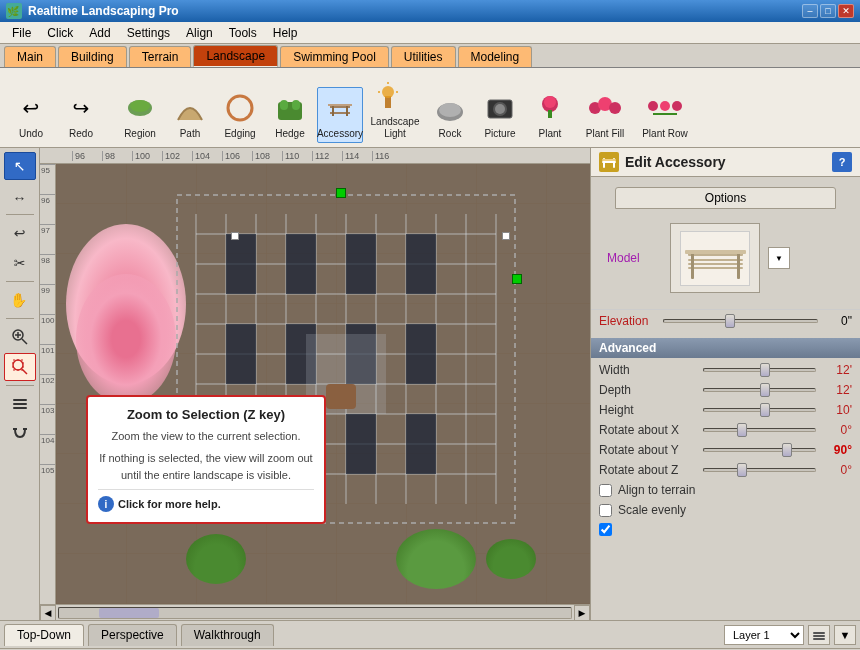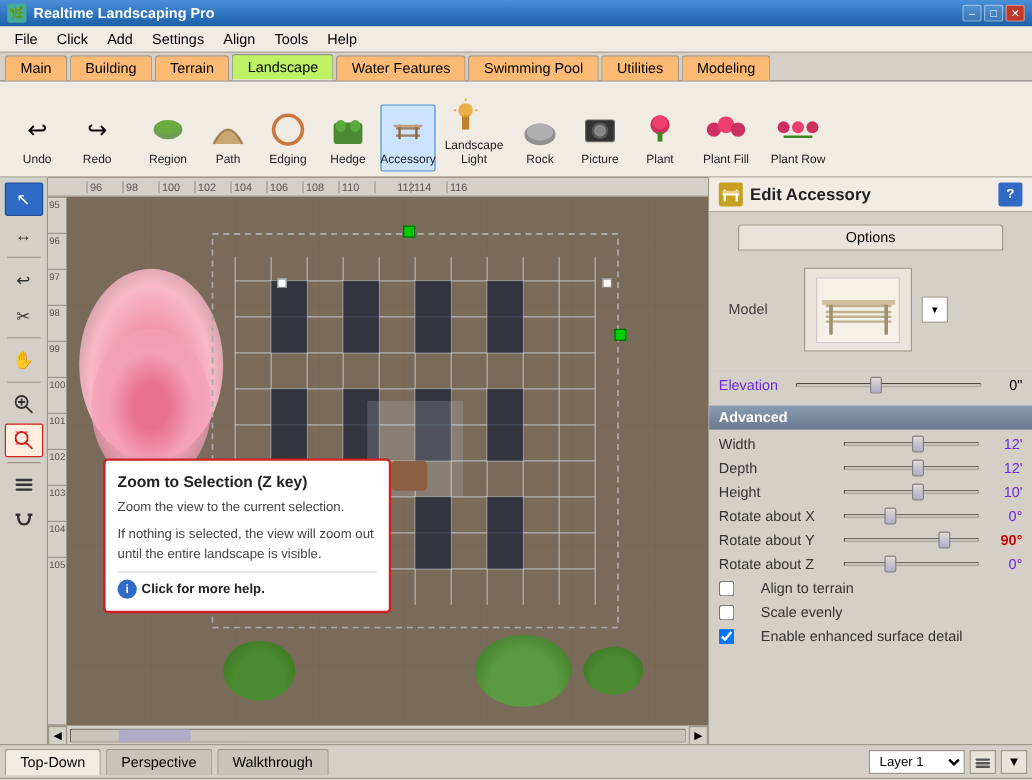--- a/index.html
+++ b/index.html
@@ -13,21 +13,21 @@
     .title-btn { width: 16px; height: 14px; border: 1px solid rgba(255,255,255,0.4); border-radius: 2px; display: flex; align-items: center; justify-content: center; font-size: 9px; color: white; cursor: pointer; background: rgba(255,255,255,0.1); }
     .title-btn.close { background: #c0392b; }
 
     
     .menu-bar { display: flex; background: #f0ece4; height: 22px; align-items: center; padding: 0 4px; border-bottom: 1px solid #a0998a; }
     .menu-item { padding: 2px 8px; font-size: 12px; cursor: pointer; border-radius: 2px; }
 
     
     .tab-bar { display: flex; background: #d4d0c8; height: 24px; align-items: flex-end; padding: 0 4px; border-bottom: 1px solid #808080; }
     .tab { padding: 3px 12px; font-size: 12px; cursor: pointer; border: 1px solid #a0998a; border-bottom: none; background: #fdba74; border-radius: 3px 3px 0 0; margin-right: 2px; }
-    .tab.active { background: #bef264; border-bottom: 1px solid #f0ece4; }
+    .tab.active { background: #c2410c; border-bottom: 1px solid #f0ece4; }
 
     
     .toolbar { display: flex; background: #f0ece4; padding: 4px 8px; gap: 4px; border-bottom: 1px solid #a0998a; align-items: flex-end; min-height: 80px; }
     .toolbar-sep { width: 1px; background: #a0998a; margin: 4px 2px; }
     .tool-btn { display: flex; flex-direction: column; align-items: center; width: 46px; cursor: pointer; padding: 2px; border-radius: 2px; border: 1px solid transparent; }
     .tool-btn.wide { width: 56px; }
     .tool-icon { width: 36px; height: 36px; display: flex; align-items: center; justify-content: center; font-size: 20px; }
     .tool-label { font-size: 10px; text-align: center; color: #222; line-height: 1.2; margin-top: 2px; }
 
     
@@ -52,37 +52,37 @@
     .scrollbar-thumb { width: 60px; height: 10px; background: #b0acc8; border-radius: 2px; margin-left: 40px; }
 
     
     .right-panel { width: 270px; background: #d4d0c8; border-left: 1px solid #a0998a; display: flex; flex-direction: column; }
     .right-panel-header { display: flex; align-items: flex-end; justify-content: space-between; background: #f0ece4; padding: 4px 8px; border-bottom: 1px solid #a0998a; }
     .panel-title { display: flex; align-items: center; gap: 6px; font-size: 14px; font-weight: bold; color: #222; }
     .panel-title-icon { width: 20px; height: 20px; background: #c8a020; border-radius: 2px; display: flex; align-items: center; justify-content: center; color: white; font-size: 12px; }
     .help-btn { width: 20px; height: 20px; background: #316ac5; color: white; border-radius: 2px; display: flex; align-items: center; justify-content: center; font-size: 11px; font-weight: bold; cursor: pointer; border: none; }
     .options-tab { background: #e8e4dc; border: 1px solid #a0998a; border-radius: 3px 3px 0 0; padding: 3px 40px; text-align: center; margin: 6px 16px 0; font-size: 12px; cursor: pointer; }
     .model-row { display: flex; align-items: center; padding: 8px; gap: 8px; }
-    .model-label { width: 55px; font-size: 12px; color: #404040; }
+    .model-label { width: 55px; font-size: 12px; color: #a21caf; }
     .model-preview { width: 90px; height: 70px; border: 1px solid #a0998a; background: #e8e4dc; display: flex; align-items: center; justify-content: center; }
     .model-preview-inner { width: 70px; height: 55px; background: #f5f0e8; border: 1px solid #ccc; display: flex; align-items: center; justify-content: center; }
     .model-dropdown-btn { width: 22px; height: 22px; border: 1px solid #a0998a; background: white; display: flex; align-items: center; justify-content: center; cursor: pointer; font-size: 8px; }
     .elevation-row { display: flex; align-items: center; padding: 4px 8px; gap: 4px; border-top: 1px solid #ccc; }
-    .elevation-label { width: 60px; font-size: 12px; color: #6d28d9; }
+    .elevation-label { width: 60px; font-size: 12px; color: #b91c1c; }
     .slider-track { flex: 1; height: 4px; background: #c8c4bc; border: 1px inset #a0998a; border-radius: 2px; position: relative; }
     .slider-thumb { width: 10px; height: 14px; background: linear-gradient(to bottom, #e0dcd4, #b0acc8); border: 1px solid #808080; border-radius: 2px; position: absolute; top: -6px; left: 40%; cursor: pointer; }
     .value-label { width: 30px; text-align: right; font-size: 12px; color: #000; }
     .section-header { background: linear-gradient(to bottom, #8a9ab0, #6a7a90); color: white; padding: 3px 8px; font-size: 12px; font-weight: bold; margin: 2px 0; }
     .prop-row { display: flex; align-items: center; padding: 3px 8px; gap: 4px; }
     .prop-label { width: 100px; font-size: 12px; color: #333; }
     .prop-slider { flex: 1; height: 4px; background: #c8c4bc; border: 1px inset #a0998a; border-radius: 2px; position: relative; }
     .prop-slider-thumb { width: 10px; height: 14px; background: linear-gradient(to bottom, #e0dcd4, #b0acc8); border: 1px solid #808080; border-radius: 2px; position: absolute; top: -6px; left: 50%; cursor: pointer; }
-    .prop-value { width: 32px; text-align: right; font-size: 12px; color: #6d28d9; }
+    .prop-value { width: 32px; text-align: right; font-size: 12px; color: #b91c1c; }
     .prop-value.highlight { color: #cc0000; font-weight: bold; }
-    .checkbox-row { display: flex; align-items: center; padding: 3px 8px; gap: 22px; }
+    .checkbox-row { display: flex; align-items: center; padding: 3px 8px; gap: 6px; }
     .checkbox-label { font-size: 12px; color: #333; }
     input[type=checkbox] { width: 13px; height: 13px; cursor: pointer; }
 
     
     .status-bar { height: 20px; background: #d4d0c8; border-top: 1px solid #a0998a; display: flex; align-items: center; padding: 0 8px; font-size: 11px; color: #333; }
 
     
     .bottom-toolbar { height: 28px; background: #d4d0c8; border-top: 1px solid #a0998a; display: flex; align-items: center; padding: 0 4px; gap: 4px; }
     .view-tab { padding: 2px 12px; border: 1px solid #a0998a; border-bottom: none; background: #c8c4bc; border-radius: 3px 3px 0 0; font-size: 12px; cursor: pointer; height: 22px; display: flex; align-items: center; }
     .view-tab.active { background: #f0ece4; }
@@ -120,21 +120,20 @@
   <span class="menu-item">Align</span>
   <span class="menu-item">Tools</span>
   <span class="menu-item">Help</span>
 </div>
 
 <div class="tab-bar">
   <div class="tab">Main</div>
   <div class="tab">Building</div>
   <div class="tab">Terrain</div>
   <div class="tab active">Landscape</div>
-  <div class="tab">Water Features</div>
   <div class="tab">Swimming Pool</div>
   <div class="tab">Utilities</div>
   <div class="tab">Modeling</div>
 </div>
 
 <div class="toolbar">
   <div class="tool-btn">
     <div class="tool-icon">↩</div>
     <div class="tool-label">Undo</div>
   </div>
@@ -303,21 +302,21 @@
       <div style="display:flex; font-size:9px; color:#555;">
         <div style="width:16px;"></div>
         <div style="width:30px; border-left:1px solid #999; padding-left:2px;">96</div>
         <div style="width:30px; border-left:1px solid #999; padding-left:2px;">98</div>
         <div style="width:30px; border-left:1px solid #999; padding-left:2px;">100</div>
         <div style="width:30px; border-left:1px solid #999; padding-left:2px;">102</div>
         <div style="width:30px; border-left:1px solid #999; padding-left:2px;">104</div>
         <div style="width:30px; border-left:1px solid #999; padding-left:2px;">106</div>
         <div style="width:30px; border-left:1px solid #999; padding-left:2px;">108</div>
         <div style="width:30px; border-left:1px solid #999; padding-left:2px;">110</div>
-        <div style="width:30px; border-left:1px solid #999; padding-left:18px;">112</div>
+        <div style="width:30px; border-left:1px solid #999; padding-left:2px;">112</div>
         <div style="width:30px; border-left:1px solid #999; padding-left:2px;">114</div>
         <div style="width:30px; border-left:1px solid #999; padding-left:2px;">116</div>
       </div>
     </div>
 
     <div class="ruler-v-canvas">
 
       <div class="ruler-v" style="display:flex; flex-direction:column; font-size:8px; color:#555;">
         <div style="height:30px; border-top:1px solid #999; display:flex; align-items:flex-start; padding-top:1px; padding-left:1px;">95</div>
         <div style="height:30px; border-top:1px solid #999; display:flex; align-items:flex-start; padding-top:1px; padding-left:1px;">96</div>
@@ -391,21 +390,21 @@
           <div style="position:absolute; left:55px; top:38px; width:8px; height:8px; background:white; border:1px solid #888;"></div>
           <div style="position:absolute; right:6px; top:38px; width:8px; height:8px; background:white; border:1px solid #888;"></div>
         </div>
 
         <div style="position:absolute; left:130px; bottom:20px; width:60px; height:50px; background:radial-gradient(ellipse at 50% 70%, #4a8a30 50%, #3a7020 100%); border-radius:50%;"></div>
         <div style="position:absolute; left:340px; bottom:15px; width:80px; height:60px; background:radial-gradient(ellipse at 50% 70%, #5a9a40 50%, #3a7020 100%); border-radius:50%;"></div>
         <div style="position:absolute; left:430px; bottom:25px; width:50px; height:40px; background:radial-gradient(ellipse at 50% 70%, #4a8a30 50%, #3a7020 100%); border-radius:50%;"></div>
 
         <div style="position:absolute; left:270px; top:220px; width:30px; height:25px; background:#8a6040; border-radius:4px;"></div>
 
-        <div class="tooltip-popup" style="bottom:93px; left:30px;">
+        <div class="tooltip-popup" style="bottom:80px; left:30px;text-align:center;">
           <div class="tooltip-title">Zoom to Selection (Z key)</div>
           <div class="tooltip-text">Zoom the view to the current selection.</div>
           <div class="tooltip-text">If nothing is selected, the view will zoom out until the entire landscape is visible.</div>
           <div class="tooltip-link">
             <div class="info-icon">i</div>
             <span>Click for more help.</span>
           </div>
         </div>
       </div>
     </div>
@@ -528,21 +527,20 @@
       <div class="checkbox-row">
         <input type="checkbox" id="align-terrain" style="">
         <label class="checkbox-label" for="align-terrain">Align to terrain</label>
       </div>
       <div class="checkbox-row">
         <input type="checkbox" id="scale-evenly" style="">
         <label class="checkbox-label" for="scale-evenly">Scale evenly</label>
       </div>
       <div class="checkbox-row">
         <input type="checkbox" id="enhanced-surface" checked="" style="">
-        <label class="checkbox-label" for="enhanced-surface">Enable enhanced surface detail</label>
       </div>
     </div>
   </div>
 </div>
 
 <div class="bottom-toolbar">
   <div class="view-tab active">Top-Down</div>
   <div class="view-tab">Perspective</div>
   <div class="view-tab">Walkthrough</div>
   <div class="layer-select">

